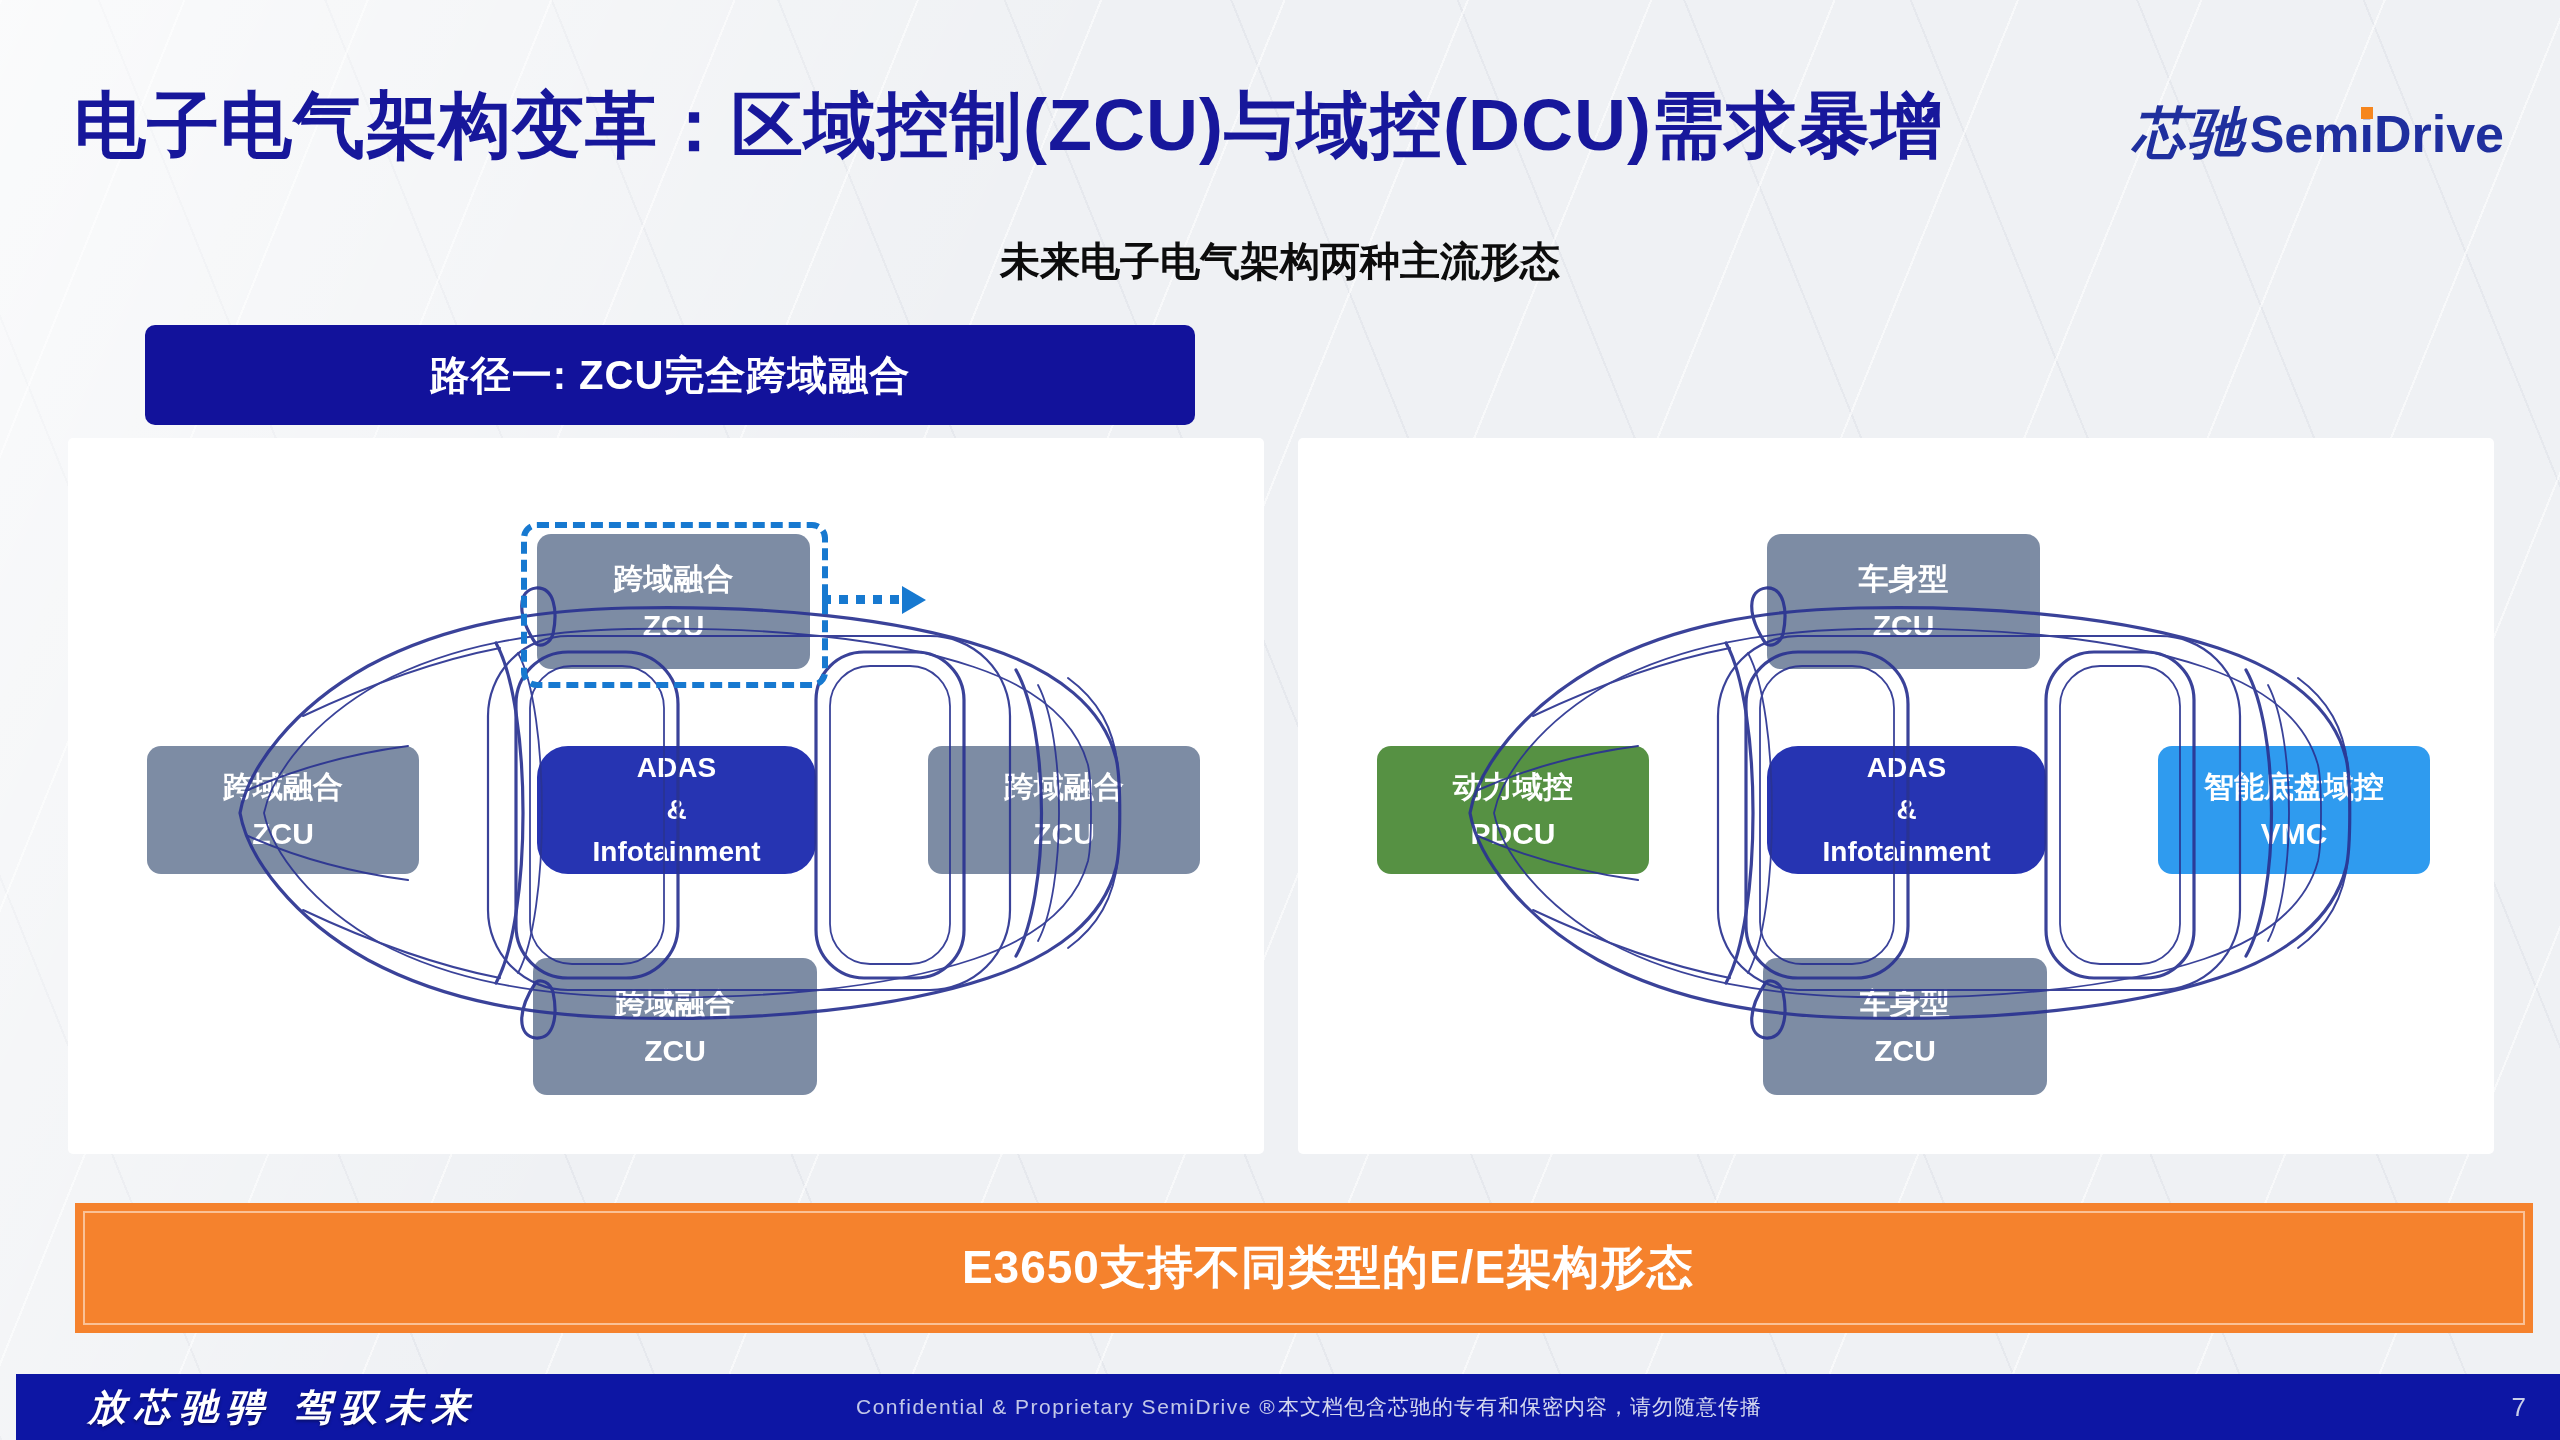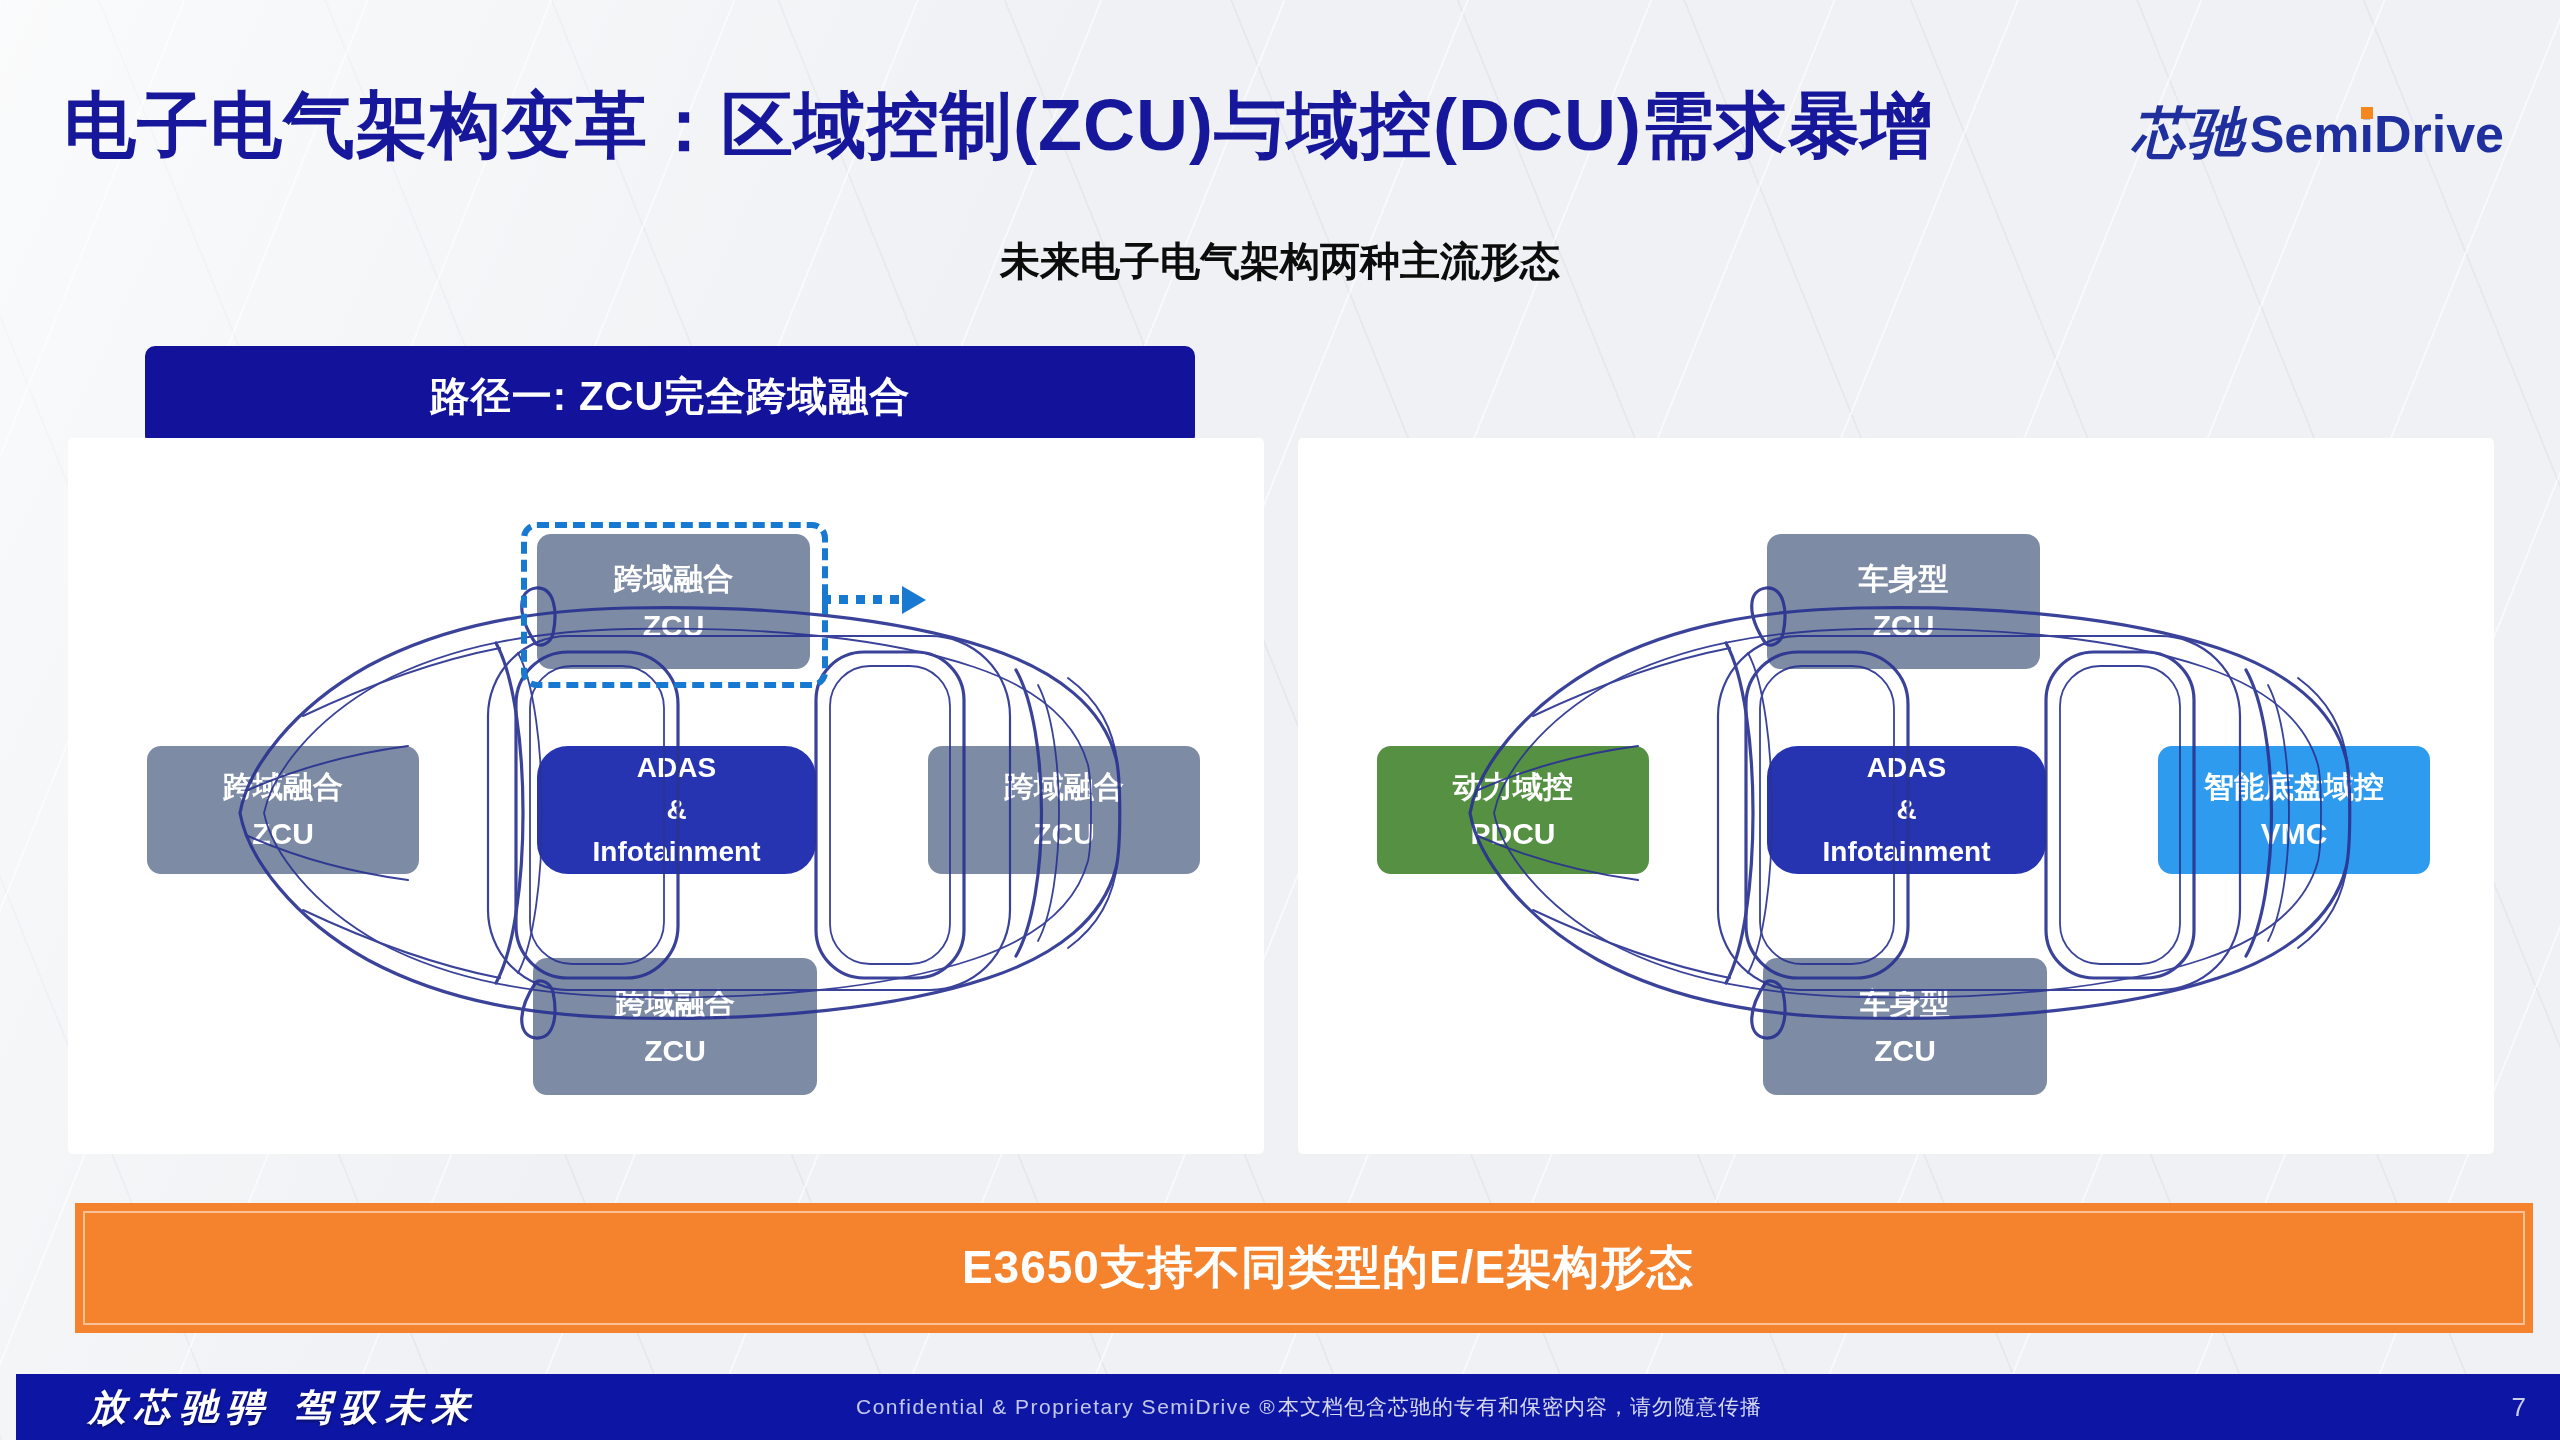--- a/index.html
+++ b/index.html
@@ -3,34 +3,34 @@
 <meta charset="utf-8">
 <style>
   html,body{margin:0;padding:0;}
   body{font-family:"Liberation Sans","DejaVu Sans",sans-serif;}
   .stage{position:relative;width:2560px;height:1440px;background:#EFF1F4;overflow:hidden;}
   .stage::before{content:"";position:absolute;inset:0;pointer-events:none;
     background:
       linear-gradient(115deg, rgba(255,255,255,.7) 0%, rgba(255,255,255,0) 35%),
       repeating-linear-gradient(112deg, rgba(255,255,255,.55) 0 2px, transparent 2px 170px),
       repeating-linear-gradient(68deg, rgba(219,222,229,.45) 0 2px, transparent 2px 210px);}
-  .title{position:absolute;left:64px;top:78px;font-size:72px;font-weight:800;
+  .title{position:absolute;left:74px;top:78px;font-size:72px;font-weight:800;
     color:var(--c-title);letter-spacing:1px;white-space:nowrap;}
   .logo{position:absolute;top:96px;right:56px;display:flex;align-items:baseline;gap:6px;}
   .logo-cn{font-family:"DejaVu Serif","Liberation Serif",serif;font-style:italic;font-weight:700;
     font-size:56px;color:var(--c-logo);}
   .logo-en{font-size:52px;font-weight:800;color:var(--c-logo);letter-spacing:0;}
   .logo-i{position:relative;}
   .logo-i::after{content:"";position:absolute;left:50%;margin-left:-6px;top:2px;width:12px;height:12px;
     background:var(--c-logo-dot);}
   .subtitle{position:absolute;left:0;top:234px;width:100%;text-align:center;
     font-size:40px;font-weight:800;color:#0c0c0c;}
   .path-header{position:absolute;top:325px;width:1050px;height:100px;background:var(--c-header);
     border-radius:10px;display:flex;align-items:center;justify-content:center;
-    color:#fff;font-size:40px;font-weight:800;letter-spacing:1px;margin-top:21px;}
+    color:#fff;font-size:40px;font-weight:800;letter-spacing:1px;}
   .path-header.p1{left:145px;}
   .path-header.p2{left:1375px;}
   .panel{position:absolute;top:438px;width:1196px;height:716px;background:#fff;border-radius:5px;}
   .panel.p1{left:68px;}
   .panel.p2{left:1298px;}
   .car{position:absolute;inset:0;width:100%;height:100%;pointer-events:none;}
   .box{position:absolute;border-radius:14px;display:flex;flex-direction:column;align-items:center;
     justify-content:center;color:#fff;font-weight:800;text-align:left;}
   .box .l{font-size:30px;line-height:47px;white-space:nowrap;}
   .box .s{font-size:28px;line-height:42px;white-space:nowrap;}

